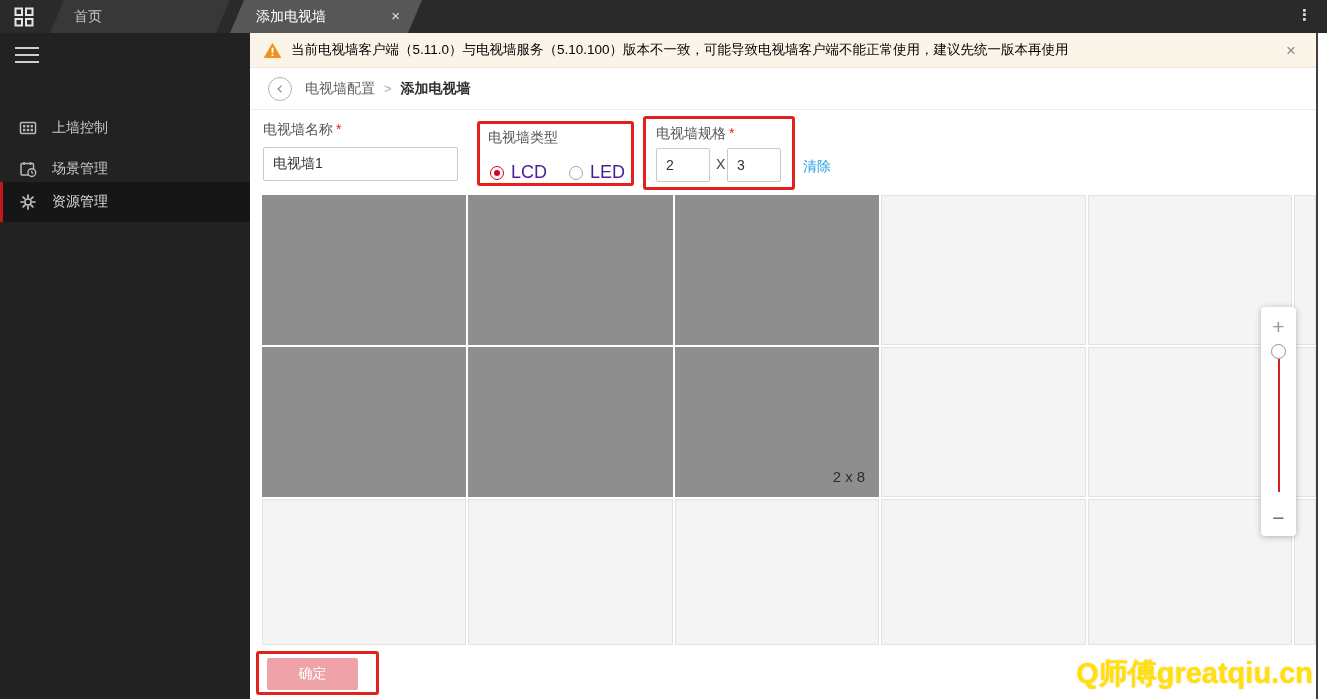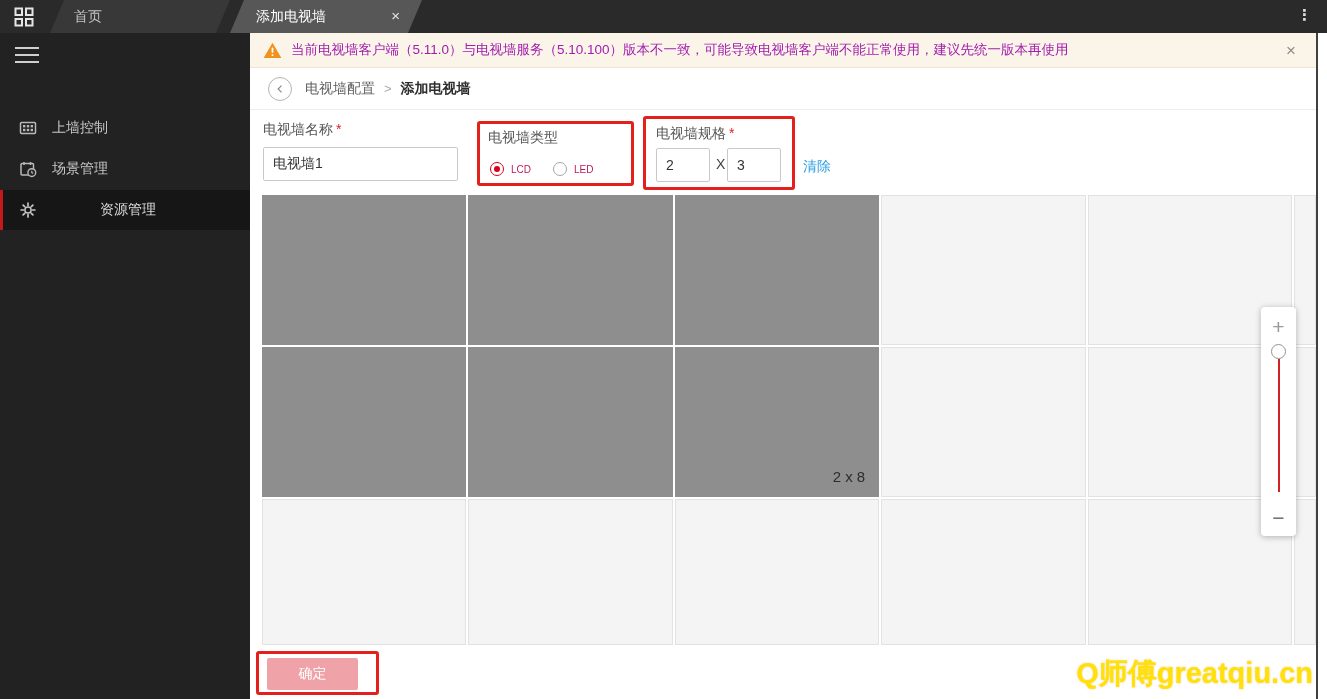--- a/index.html
+++ b/index.html
@@ -29,21 +29,21 @@
   .side-item.active::before { content:""; position:absolute; left:0; top:0; width:3px; height:40px; background:#c2191f; }
 
   
   .main { position:absolute; left:250px; top:33px; width:1068px; height:666px; background:#fff; }
   .right-border { position:absolute; left:1316px; top:33px; width:2px; height:666px; background:#404040; z-index:30; }
 
   
   .banner { position:absolute; left:250px; top:33px; width:1068px; height:35px; background:#fbf5e9;
     border-bottom:1px solid #f0e6d2; display:flex; align-items:center; z-index:5; }
   .banner .tri { margin-left:13px; margin-right:9px; width:19px; height:17px; flex:none; }
-  .banner .btext { font-size:13.5px; color:#a21caf; white-space:nowrap; }
+  .banner .btext { font-size:13.5px; color:#000000; white-space:nowrap; }
   .banner .bclose { position:absolute; right:22px; top:8px; font-size:17px; color:#8c8c8c; cursor:pointer; }
 
   
   .crumbbar { position:absolute; left:250px; top:68px; width:1068px; height:42px; background:#fff;
     border-bottom:1px solid #ededed; display:flex; align-items:center; }
   .backbtn { width:24px; height:24px; border:1px solid #b3b3b3; border-radius:50%; margin-left:18px;
     display:flex; align-items:center; justify-content:center; cursor:pointer; background:#fff; }
   .crumb-parent { margin-left:13px; font-size:14px; color:#606060; cursor:pointer; }
   .crumb-sep { margin:0 9px; font-size:13px; color:#aaaaaa; }
   .crumb-current { font-size:14px; color:#2e2e2e; font-weight:bold; }
@@ -52,21 +52,21 @@
   .flabel { position:absolute; font-size:14px; color:#565656; white-space:nowrap; }
   .req { color:#e02020; margin-left:3px; }
   .tinput { position:absolute; border:1px solid #c9c9c9; border-radius:2px; background:#fff;
     font-size:14px; color:#333; padding:0 9px; font-family:inherit; outline:none; }
   .radio-row { position:absolute; left:490px; top:162px; display:flex; align-items:center; }
   .radio-opt { display:flex; align-items:center; margin-right:22px; cursor:pointer; }
   .rb { width:14px; height:14px; border-radius:50%; border:1px solid #a6a6a6; background:#fff;
     display:inline-flex; align-items:center; justify-content:center; margin-right:7px; }
   .rb.on { border-color:#d9001b; }
   .rb.on::after { content:""; width:6px; height:6px; border-radius:50%; background:#d9001b; }
-  .radio-opt span.rlabel { font-size:10px; color:#be185d; }
+  .radio-opt span.rlabel { font-size:18px; color:#4c1d95; }
   .spec-x { position:absolute; left:716px; top:156px; font-size:14px; color:#444; }
   .clear-link { position:absolute; left:803px; top:158px; font-size:14px; color:#2b9fe0; cursor:pointer; }
 
   
   .wall-grid { position:absolute; left:262px; top:195px; width:1054px; height:450px; background:#fff;
     display:grid; grid-template-columns:repeat(5, 1fr) 22px; grid-template-rows:150px 150px 146px; gap:2px; }
   .cell { background:#f4f4f5; border:1px solid #e2e2e2; position:relative; }
   .cell.sel { background:#8e8e8e; border:none; }
   .sel-label { position:absolute; right:14px; bottom:12px; font-size:15px; color:#2d2d2d; }
 
@@ -146,21 +146,21 @@
           <rect x="2" y="3.5" width="12.5" height="11.5" rx="1" fill="none" stroke="#b9b9b9" stroke-width="1.5"></rect>
           <line x1="5" y1="2" x2="5" y2="5" stroke="#b9b9b9" stroke-width="1.5"></line>
           <line x1="11.5" y1="2" x2="11.5" y2="5" stroke="#b9b9b9" stroke-width="1.5"></line>
           <circle cx="12.8" cy="12.6" r="3.9" fill="#222" stroke="#b9b9b9" stroke-width="1.4"></circle>
           <polyline points="12.8,10.8 12.8,12.7 14.2,13.4" fill="none" stroke="#b9b9b9" stroke-width="1.2"></polyline>
         </svg>
       </span>
       <span>场景管理</span>
     </div>
 
-    <div class="side-item active" style="top:157px;gap:48px;">
+    <div class="side-item active" style="top:149px;">
       <span class="sicon">
         <svg width="18" height="18" viewBox="0 0 18 18">
           <circle cx="9" cy="9" r="3.1" fill="none" stroke="#c5c5c5" stroke-width="1.5"></circle>
           <g stroke="#c5c5c5" stroke-width="1.7" stroke-linecap="round">
             <line x1="13.6" y1="9" x2="15.9" y2="9"></line>
               <line x1="12.3" y1="12.3" x2="13.9" y2="13.9"></line>
             <line x1="9" y1="13.6" x2="9" y2="15.9"></line>
               <line x1="5.7" y1="12.3" x2="4.1" y2="13.9"></line>
             <line x1="4.4" y1="9" x2="2.1" y2="9"></line>
               <line x1="5.7" y1="5.7" x2="4.1" y2="4.1"></line>

